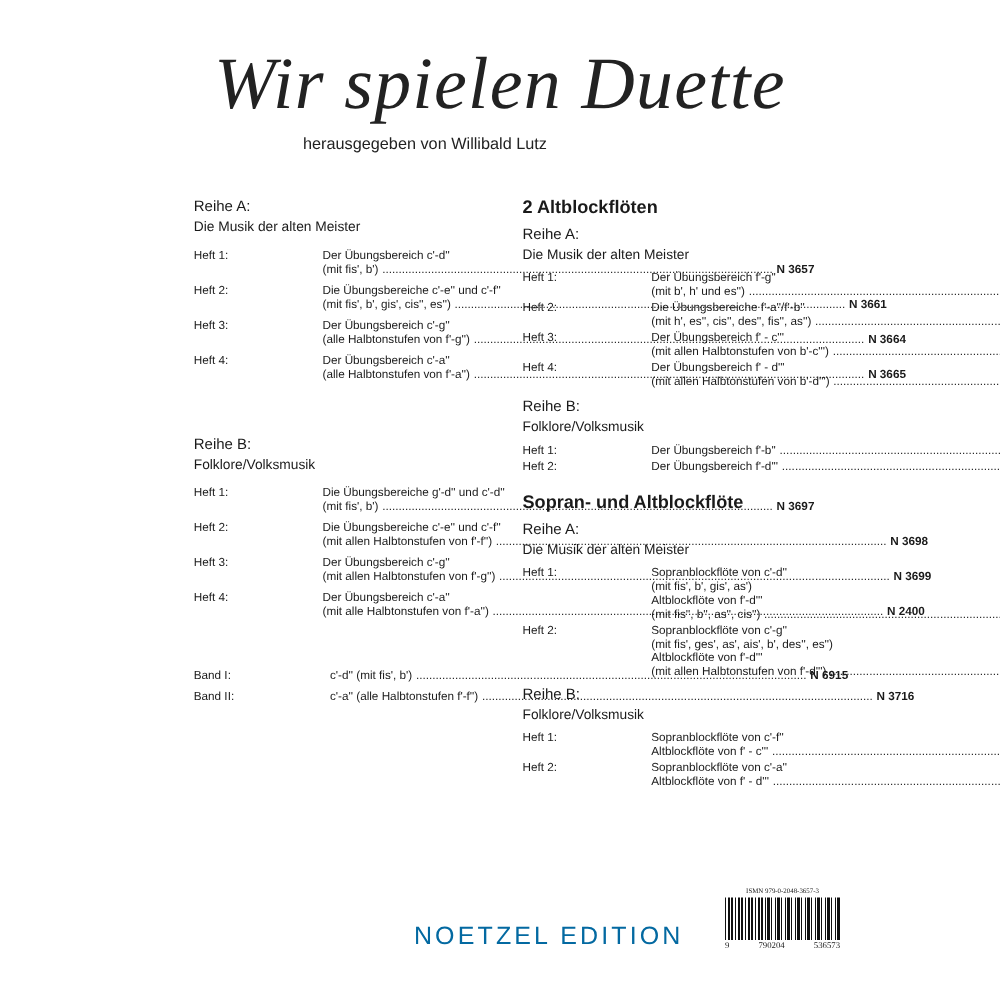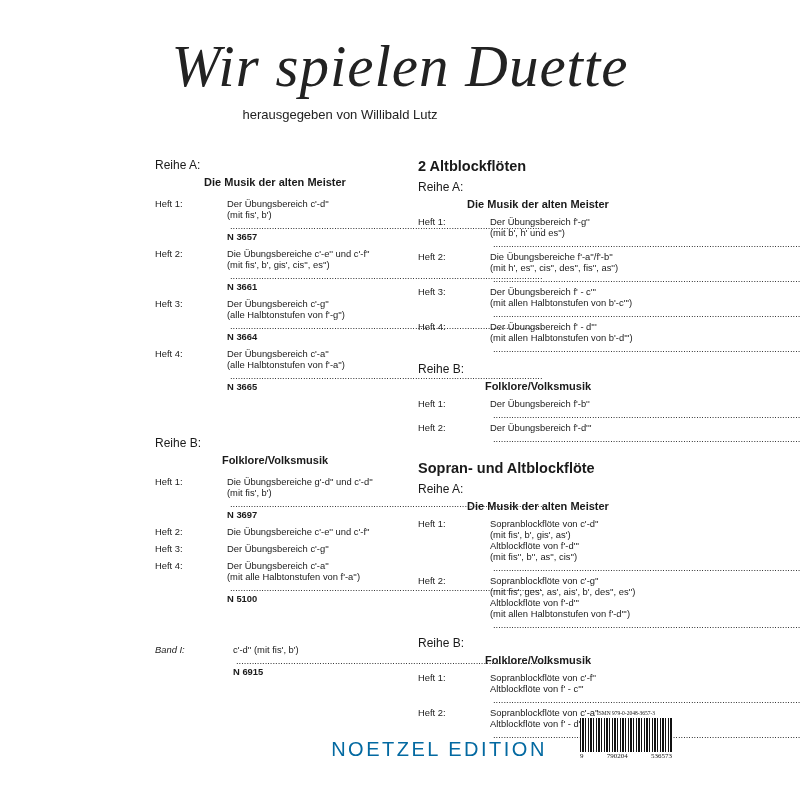--- a/index.html
+++ b/index.html
@@ -4,34 +4,34 @@
 <style>
   html, body { margin: 0; padding: 0; background: #ffffff; }
   body { width: 800px; height: 800px; position: relative; overflow: hidden; color: #1a1a1a; font-family: "Liberation Sans", sans-serif; }
   .title { position: absolute; left: 0; width: 800px; top: 32px; text-align: center; font-family: "Liberation Serif", serif; font-style: italic; font-size: 59px; letter-spacing: 1px; color: #222; }
   .subtitle { position: absolute; left: 0; width: 680px; top: 107px; text-align: center; font-size: 13px; color: #222; }
   .col { position: absolute; top: 158px; }
   .col.left { left: 155px; width: 240px; }
   .col.right { left: 418px; width: 240px; }
   .h1 { font-weight: bold; font-size: 14.5px; margin: 0 0 6px 0; }
   .reihe { font-size: 12px; margin: 0 0 4px 0; }
-  .h2 { font-weight: bold; font-size: 11px; margin: 0 0 10px 0; text-align: center; }
-  .item { display: flex; font-size: 9.4px; line-height: 11px; margin-bottom: 6px; }
+  .h2 { font-weight: normal; font-size: 11px; margin: 0 0 10px 0; }
+  .item { display: flex; font-size: 9.4px; line-height: 11px; margin-bottom: 6px; gap: 31px; }
   .right .item { margin-bottom: 2px; }
   .item .lbl { width: 36px; flex: none; }
   .item .body { flex: 1; margin-left: 36px; }
-  .item .line { display: flex; flex-direction: column; }
+  .item .line { display: flex; }
   .item .line .txt { white-space: nowrap; }
   .item .line .dots { flex: 1; overflow: hidden; white-space: nowrap; margin: 0 3px; }
   .item .line .dots::after { content: "........................................................................................................................"; }
   .item .line .num { white-space: nowrap; font-weight: bold; }
   .gap-l1 { height: 38px; }
   .gap-l2 { height: 34px; }
   .gap-r1 { height: 6px; }
-  .band .lbl { width: 42px; font-style: italic; }
+  .band .lbl { width: 42px; }
   .footer { position: absolute; left: 0; width: 800px; top: 738px; text-align: center; font-size: 20px; letter-spacing: 2.5px; color: #0369a1; margin-left: 39px; }
   .barcode { position: absolute; left: 580px; top: 710px; width: 92px; }
   .ismn { font-family: "Liberation Serif", serif; font-size: 5.5px; text-align: center; }
   .bars { height: 34px; margin-top: 2px; background: repeating-linear-gradient(90deg, #111 0 1px, #fff 1px 2px, #111 2px 4px, #fff 4px 5px, #111 5px 6px, #fff 6px 8px); }
   .bcnum { font-family: "Liberation Serif", serif; font-size: 7px; display: flex; justify-content: space-between; }
 </style>
 </head>
 <body>
 
 <div class="title">Wir spielen Duette</div>
@@ -99,49 +99,69 @@
           <span class="txt">(mit fis', b')</span>
           <span class="dots"></span>
           <span class="num">N 3697</span>
         </div>
     </div>
   </div>
   <div class="item">
     <div class="lbl">Heft 2:</div>
     <div class="body">
       <div>Die Übungsbereiche c'-e'' und c'-f''</div>
+      <div class="line">
+          <span class="txt">(mit allen Halbtonstufen von f'-f'')</span>
+          <span class="dots"></span>
+          <span class="num">N 3698</span>
+        </div>
     </div>
   </div>
   <div class="item">
     <div class="lbl">Heft 3:</div>
     <div class="body">
       <div>Der Übungsbereich c'-g''</div>
+      <div class="line">
+          <span class="txt">(mit allen Halbtonstufen von f'-g'')</span>
+          <span class="dots"></span>
+          <span class="num">N 3699</span>
+        </div>
     </div>
   </div>
   <div class="item">
     <div class="lbl">Heft 4:</div>
     <div class="body">
       <div>Der Übungsbereich c'-a''</div>
       <div class="line">
           <span class="txt">(mit alle Halbtonstufen von f'-a'')</span>
           <span class="dots"></span>
-          <span class="num">N 5100</span>
+          <span class="num">N 2400</span>
         </div>
     </div>
   </div>
 
   <div class="gap-l2"></div>
 
   <div class="item band">
     <div class="lbl">Band I:</div>
     <div class="body">
       <div class="line">
           <span class="txt">c'-d'' (mit fis', b')</span>
           <span class="dots"></span>
           <span class="num">N 6915</span>
+        </div>
+    </div>
+  </div>
+  <div class="item band">
+    <div class="lbl">Band II:</div>
+    <div class="body">
+      <div class="line">
+          <span class="txt">c'-a'' (alle Halbtonstufen f'-f'')</span>
+          <span class="dots"></span>
+          <span class="num">N 3716</span>
         </div>
     </div>
   </div>
 </div>
 
 <div class="col right">
   <div class="h1">2 Altblockflöten</div>
   <div class="reihe">Reihe A:</div>
   <div class="h2" style="margin-bottom:6px">Die Musik der alten Meister</div>
 

